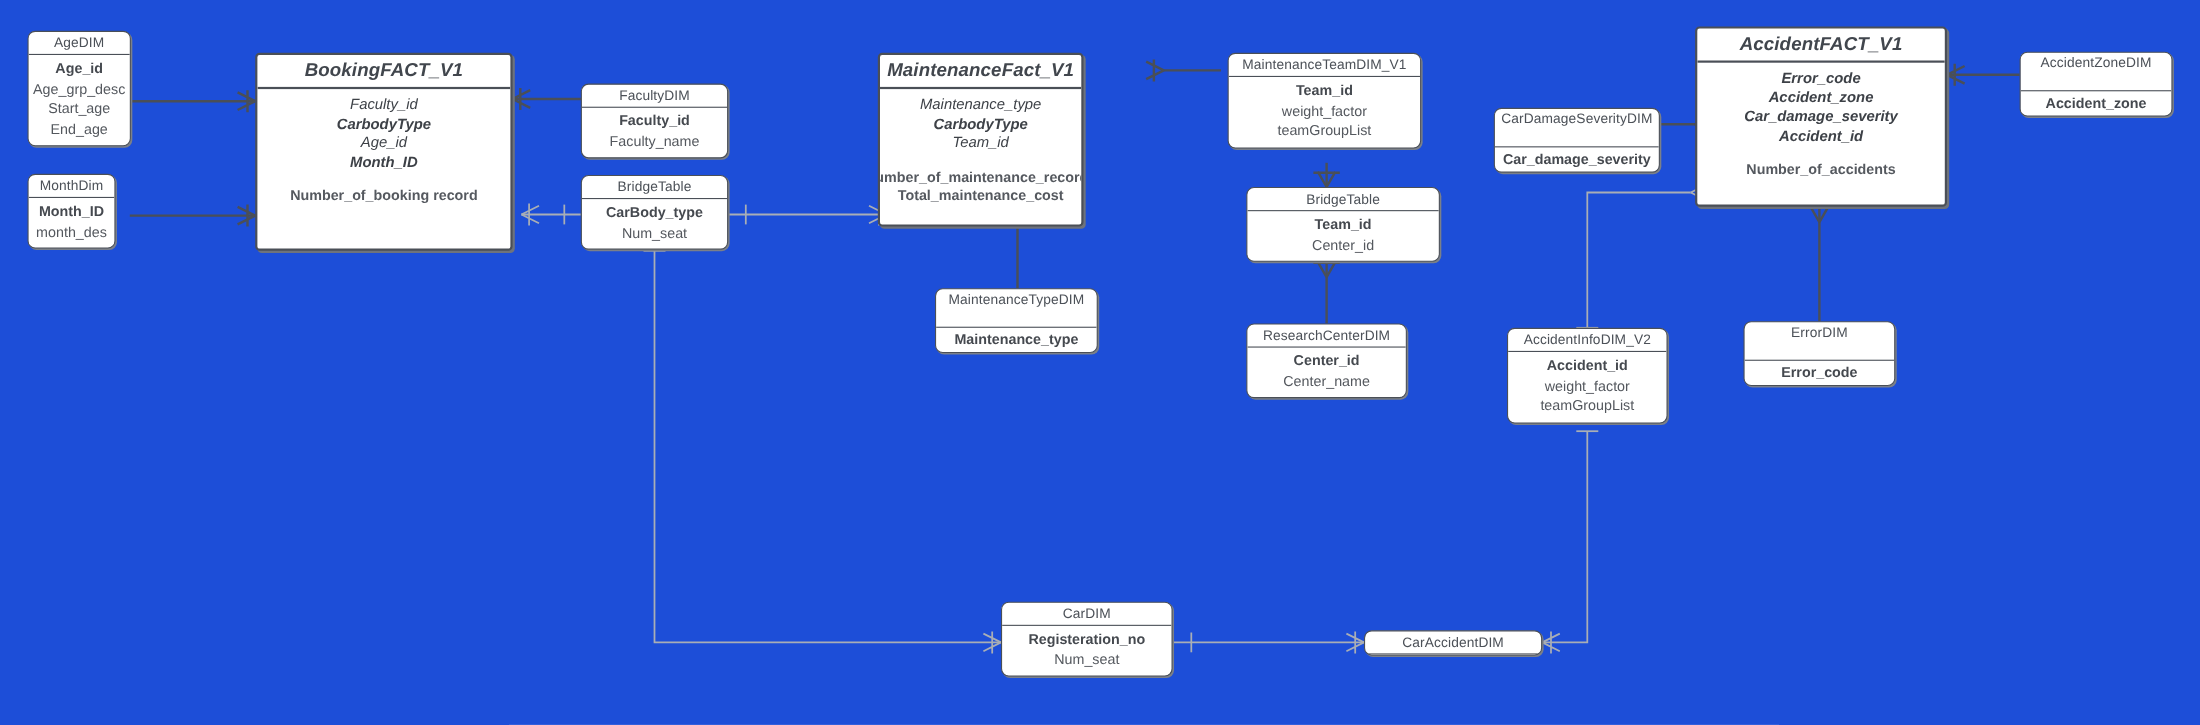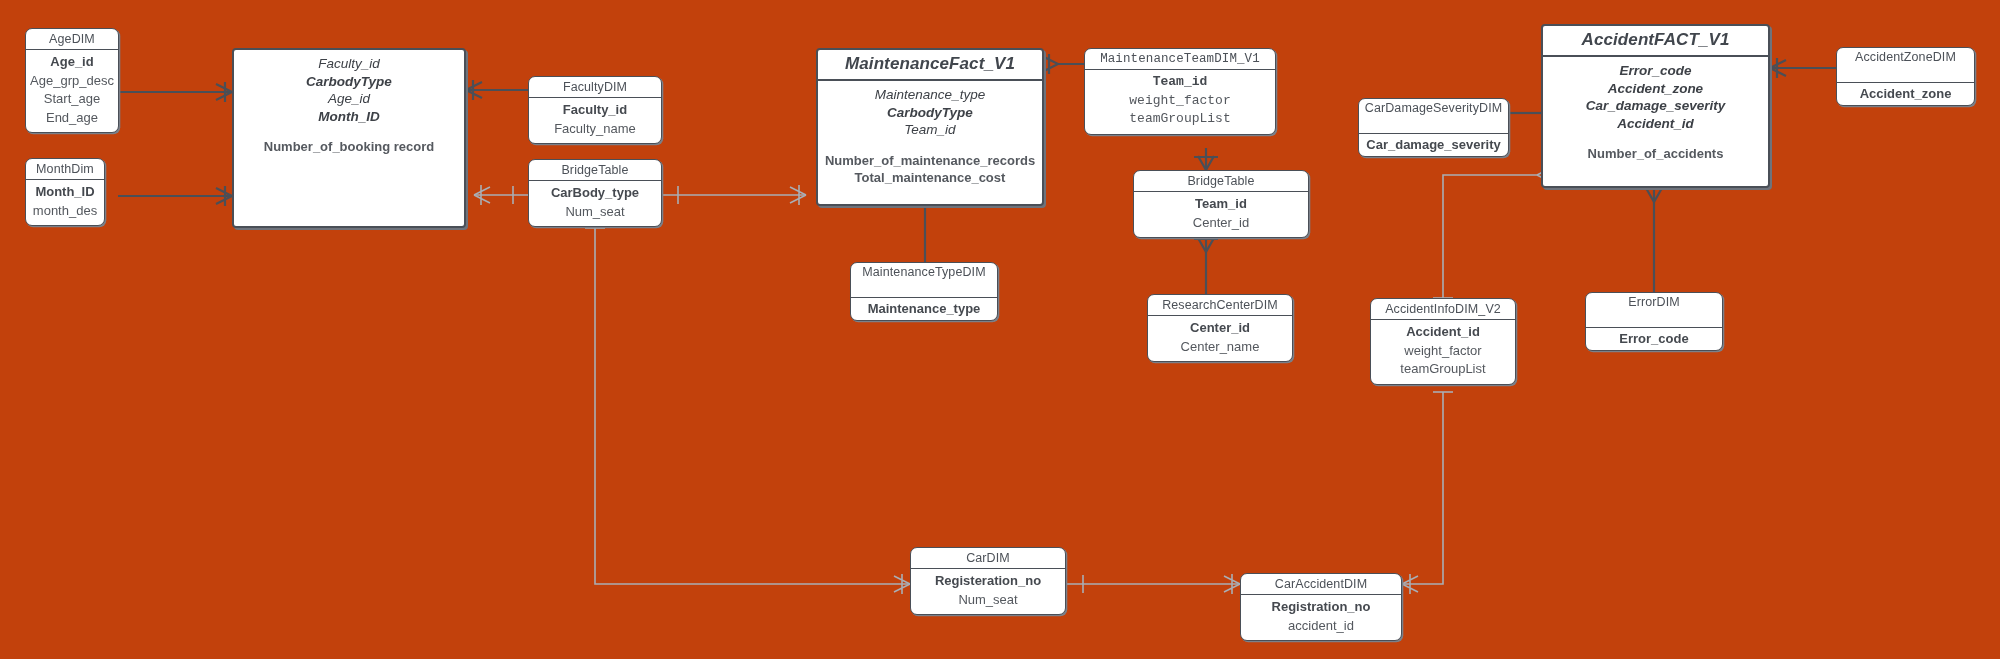--- a/index.html
+++ b/index.html
@@ -5,21 +5,21 @@
 <style>
   html, body {
     margin: 0;
     padding: 0;
     background: #ffffff;
   }
   #canvas {
     position: relative;
     width: 2000px;
     height: 659px;
-    background: #c2410c;
+    background: #1d4ed8;
     font-family: "Liberation Sans", sans-serif;
     overflow: hidden;
   }
   #wires {
     position: absolute;
     left: 0; top: 0;
     width: 2000px;
     height: 659px;
     pointer-events: none;
   }
@@ -202,20 +202,21 @@
 
   <div class="entity" style="left:25px; top:158px; width:80px;">
     <div class="ehead">MonthDim</div>
     <div class="ebody">
       <div class="attr key">Month_ID</div>
       <div class="attr plain">month_des</div>
     </div>
   </div>
 
   <div class="entity fact" style="left:232px; top:48px; width:234px; height:180px;">
+    <div class="ehead">BookingFACT_V1</div>
     <div class="ebody">
       <div class="attr">Faculty_id</div>
       <div class="attr key">CarbodyType</div>
       <div class="attr">Age_id</div>
       <div class="attr key">Month_ID</div>
       <div class="spacer"></div>
       <div class="attr measure">Number_of_booking record</div>
     </div>
   </div>
 
@@ -228,57 +229,57 @@
   </div>
 
   <div class="entity" style="left:528px; top:159px; width:134px;">
     <div class="ehead">BridgeTable</div>
     <div class="ebody">
       <div class="attr key">CarBody_type</div>
       <div class="attr plain">Num_seat</div>
     </div>
   </div>
 
-  <div class="entity fact" style="left:816px; top:48px; width:228px; height:158px;">
+  <div class="entity fact" style="left:798px; top:48px; width:187px; height:158px;">
     <div class="ehead">MaintenanceFact_V1</div>
     <div class="ebody">
       <div class="attr">Maintenance_type</div>
       <div class="attr key">CarbodyType</div>
       <div class="attr">Team_id</div>
       <div class="spacer"></div>
       <div class="attr measure">Number_of_maintenance_records</div>
       <div class="attr measure">Total_maintenance_cost</div>
     </div>
   </div>
 
   <div class="entity compact" style="left:850px; top:262px; width:148px;">
     <div class="ehead">MaintenanceTypeDIM</div>
     <div class="ebody">
       <div class="attr key">Maintenance_type</div>
     </div>
   </div>
 
-  <div class="entity" style="left:1084px; top:48px; width:192px;font-family:Liberation Mono, monospace;">
+  <div class="entity" style="left:1116px; top:48px; width:176px;">
     <div class="ehead">MaintenanceTeamDIM_V1</div>
     <div class="ebody">
       <div class="attr key">Team_id</div>
       <div class="attr plain">weight_factor</div>
       <div class="attr plain">teamGroupList</div>
     </div>
   </div>
 
   <div class="entity" style="left:1133px; top:170px; width:176px;">
     <div class="ehead">BridgeTable</div>
     <div class="ebody">
       <div class="attr key">Team_id</div>
       <div class="attr plain">Center_id</div>
     </div>
   </div>
 
-  <div class="entity" style="left:1133px; top:294px; width:146px;margin-left:14px;">
+  <div class="entity" style="left:1133px; top:294px; width:146px;">
     <div class="ehead">ResearchCenterDIM</div>
     <div class="ebody">
       <div class="attr key">Center_id</div>
       <div class="attr plain">Center_name</div>
     </div>
   </div>
 
   <div class="entity compact" style="left:1358px; top:98px; width:151px;">
     <div class="ehead">CarDamageSeverityDIM</div>
     <div class="ebody">
@@ -324,19 +325,15 @@
   <div class="entity" style="left:910px; top:547px; width:156px;">
     <div class="ehead">CarDIM</div>
     <div class="ebody">
       <div class="attr key">Registeration_no</div>
       <div class="attr plain">Num_seat</div>
     </div>
   </div>
 
   <div class="entity" style="left:1240px; top:547px; width:162px;margin-top:26px;">
     <div class="ehead">CarAccidentDIM</div>
-    <div class="ebody">
-      <div class="attr key">Registration_no</div>
-      <div class="attr plain">accident_id</div>
-    </div>
   </div>
 
 </div>
 
 </body></html>

